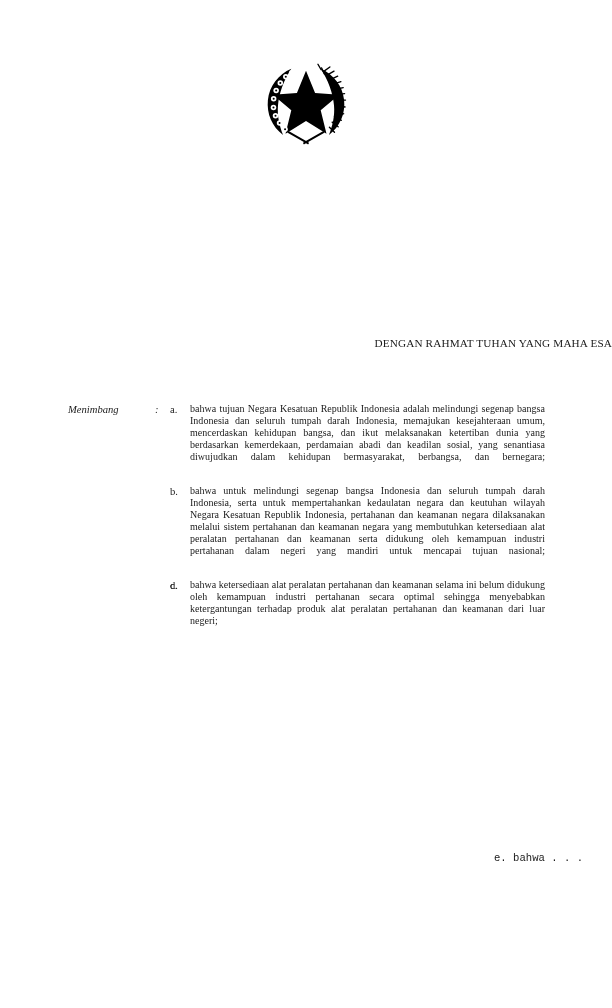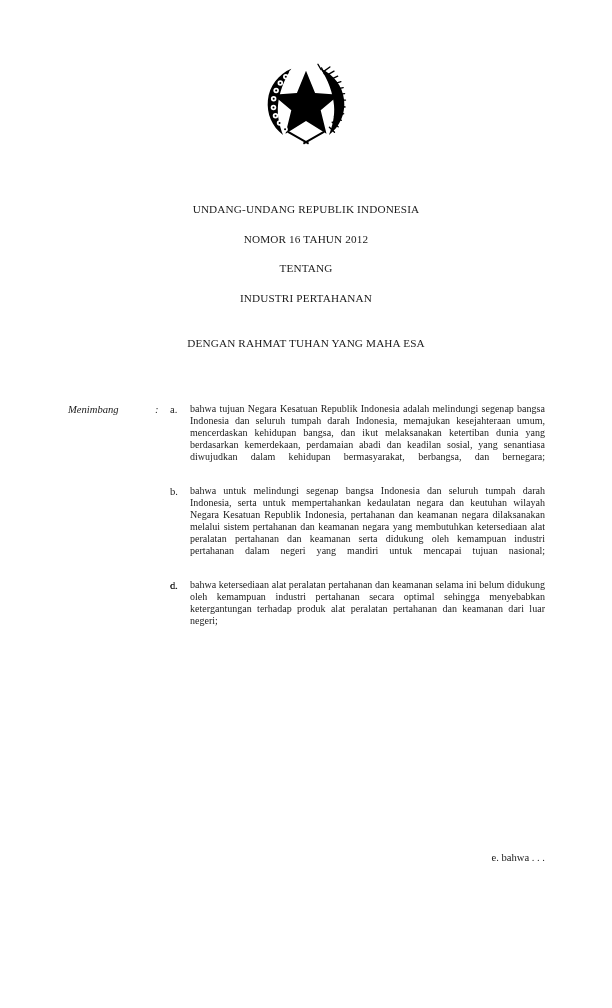--- a/index.html
+++ b/index.html
@@ -71,21 +71,21 @@
   .title-line.t1 { margin-bottom: 16.5px; }
   .title-line.t2 { margin-bottom: 16.5px; }
   .title-line.t3 { margin-bottom: 16.5px; }
 
   
   .preamble-block {
     position: absolute;
     top: 337px;
     left: 0;
     width: 612px;
-    text-align: center;
+    text-align: right;
   }
   .preamble-line {
     font-size: 11.2px;
     line-height: 13px;
     letter-spacing: 0.15px;
     white-space: nowrap;
   }
   .preamble-line.p1 { margin-bottom: 15.5px; }
 
   
@@ -151,25 +151,26 @@
     display: inline-block;
     width: 100%;
   }
 
   
   .catchword {
     position: absolute;
     top: 851px;
     left: 0;
     width: 612px;
-    padding-right: 67px;
+    padding-right: 29px;
     box-sizing: border-box;
     text-align: right;
     font-size: 10.6px;
     line-height: 14.35px;
+    font-family: Liberation Mono, monospace;
   }
 </style>
 </head>
 <body>
 
 <div class="page">
 
   <div class="emblem-block">
     <svg class="emblem-svg" viewBox="0 0 100 98" xmlns="http://www.w3.org/2000/svg" aria-hidden="true">
       <g fill="#000000">
@@ -223,26 +224,20 @@
           <path d="M31 83 L52 95"></path>
           <path d="M69 83 L48 95"></path>
         </g>
       </g>
     </svg>
 
     <div class="emblem-caption">
     </div>
   </div>
 
-  <div class="title-block">
-    <div class="title-line t1">UNDANG-UNDANG REPUBLIK INDONESIA</div>
-    <div class="title-line t2">NOMOR 16 TAHUN 2012</div>
-    <div class="title-line t3">TENTANG</div>
-    <div class="title-line t4">INDUSTRI PERTAHANAN</div>
-  </div>
 
   <div class="preamble-block">
     <div class="preamble-line p1">DENGAN RAHMAT TUHAN YANG MAHA ESA</div>
   </div>
 
   <div class="considerations">
     <div class="cons-row">
       <div class="cons-label">
         <span class="lbl-text">Menimbang</span>
         <span class="lbl-colon">:</span>

